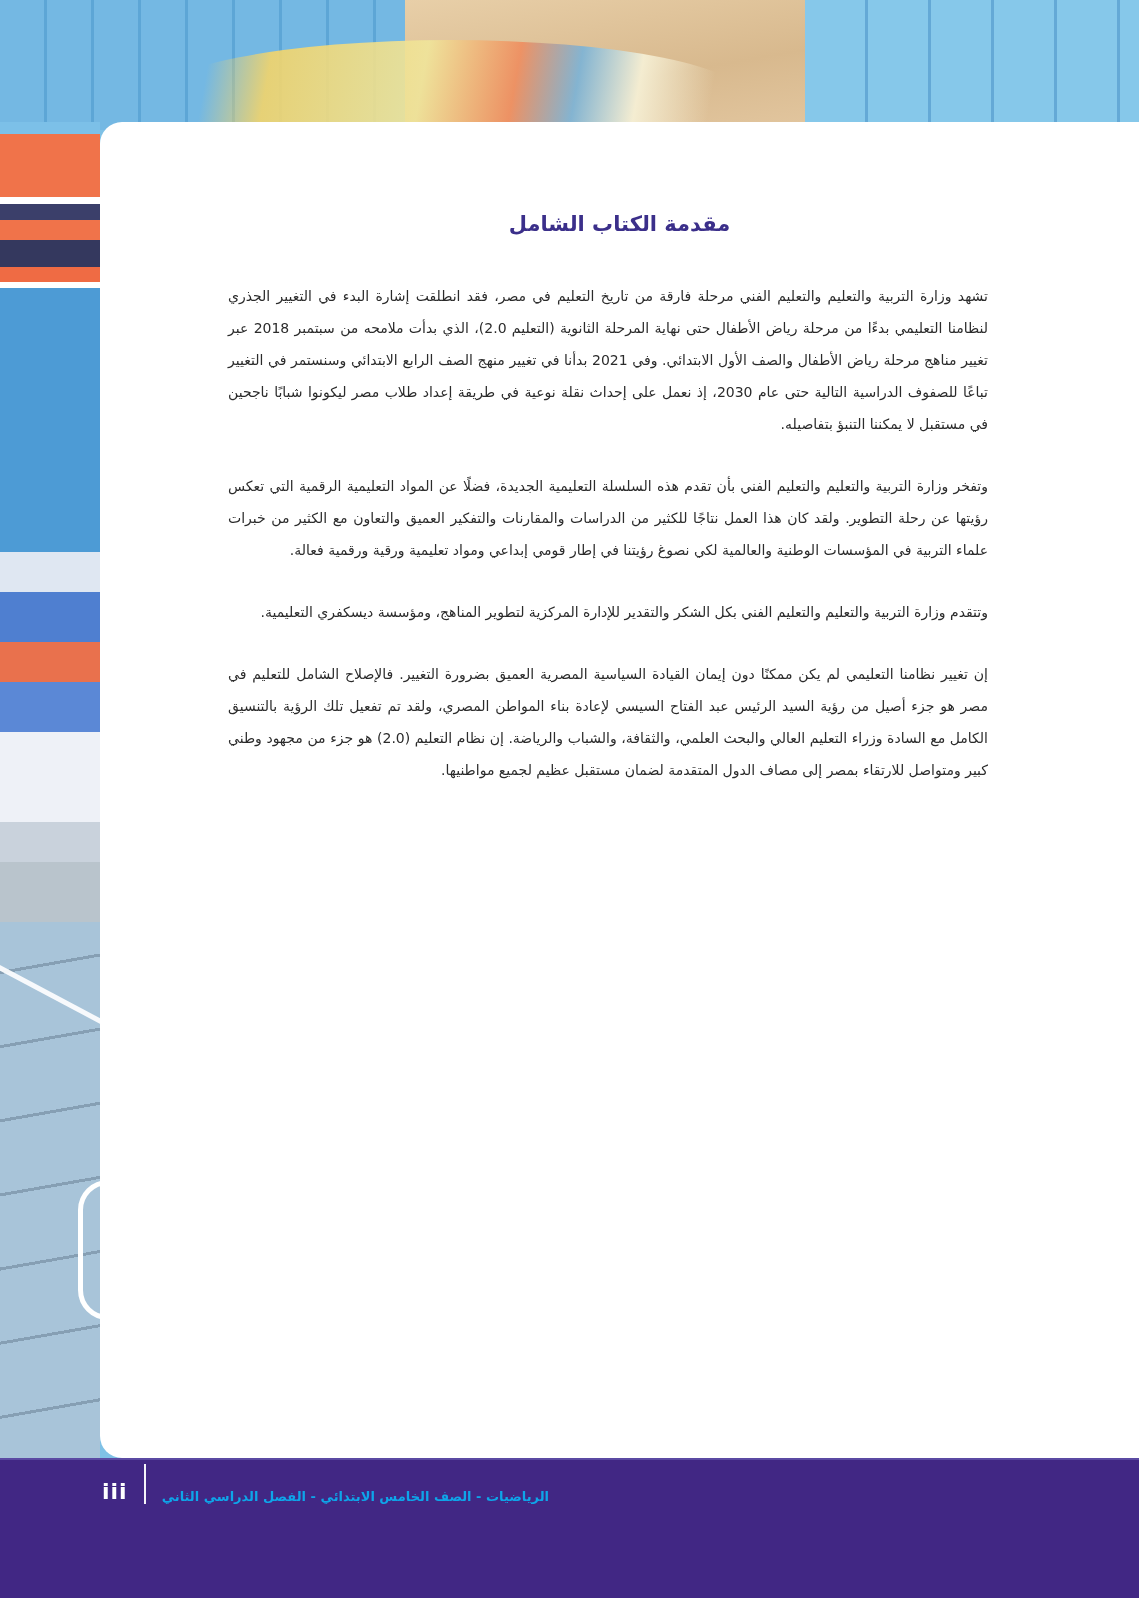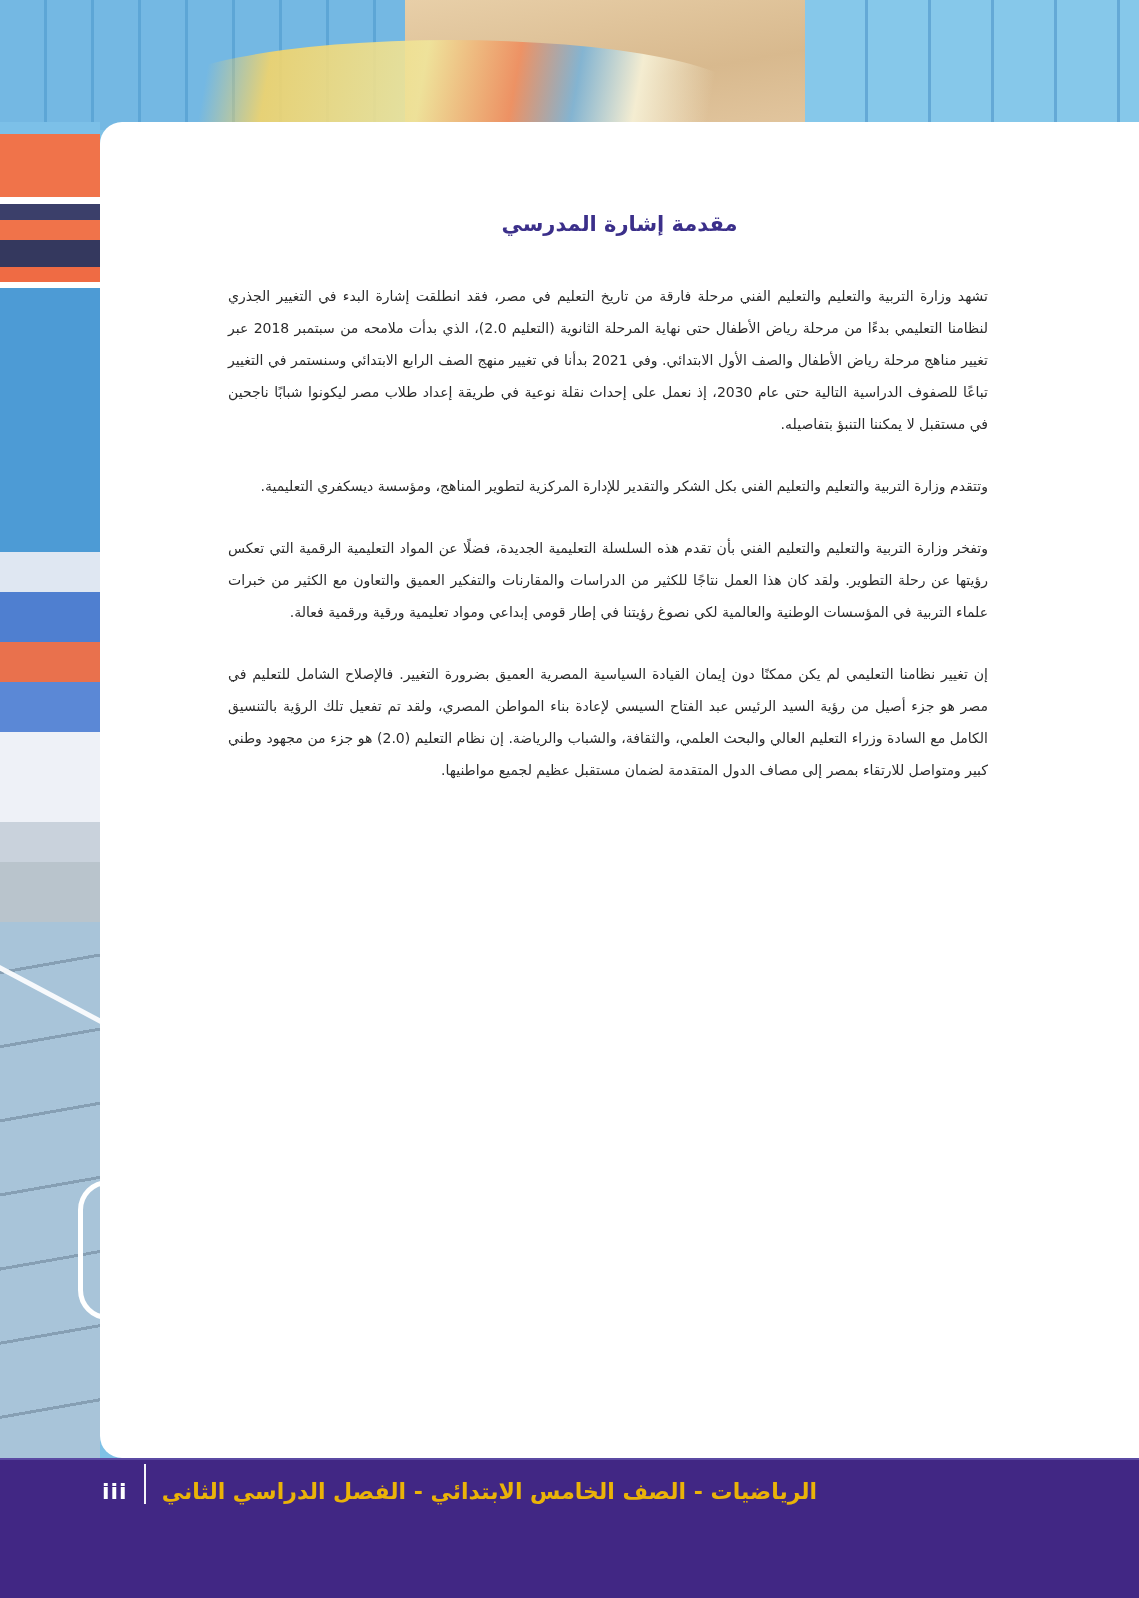--- a/index.html
+++ b/index.html
@@ -95,44 +95,44 @@
       display: flex; align-items: flex-end; direction: ltr;
     }
     .page-num {
       color: #ffffff; font-weight: bold; font-size: 22px;
       font-family: "DejaVu Sans", sans-serif; letter-spacing: 1px;
     }
     .divider {
       width: 2px; height: 40px; background: #ffffff; margin: 0 16px; opacity: .95;
     }
     .footer-title {
-      color: #eab308; font-weight: bold; font-size: 22px; direction: rtl;
+      color: #0ea5e9; font-weight: bold; font-size: 13px; direction: rtl;
       font-family: "DejaVu Sans", sans-serif; white-space: nowrap;
     }
   </style>
 </head>
 <body>
 
 <div class="photo">
   <div class="door-left"></div>
   <div class="wall"></div>
   <div class="door-right"></div>
   <div class="fabric-top"></div>
   <div class="strip-left"></div>
   <div class="tiles"></div>
   <div class="rope"></div>
   <div class="ring"></div>
 </div>
 
 <div class="panel">
-  <h1 class="title" style="margin:0;">مقدمة إشارة المدرسي</h1>
+  <h1 class="title" style="margin:0;">مقدمة الكتاب الشامل</h1>
   <div class="body-text">
     <p>تشهد وزارة التربية والتعليم والتعليم الفني مرحلة فارقة من تاريخ التعليم في مصر، فقد انطلقت إشارة البدء في التغيير الجذري لنظامنا التعليمي بدءًا من مرحلة رياض الأطفال حتى نهاية المرحلة الثانوية (التعليم 2.0)، الذي بدأت ملامحه من سبتمبر 2018 عبر تغيير مناهج مرحلة رياض الأطفال والصف الأول الابتدائي. وفي 2021 بدأنا في تغيير منهج الصف الرابع الابتدائي وسنستمر في التغيير تباعًا للصفوف الدراسية التالية حتى عام 2030، إذ نعمل على إحداث نقلة نوعية في طريقة إعداد طلاب مصر ليكونوا شبابًا ناجحين في مستقبل لا يمكننا التنبؤ بتفاصيله.</p>
+    <p>وتفخر وزارة التربية والتعليم والتعليم الفني بأن تقدم هذه السلسلة التعليمية الجديدة، فضلًا عن المواد التعليمية الرقمية التي تعكس رؤيتها عن رحلة التطوير. ولقد كان هذا العمل نتاجًا للكثير من الدراسات والمقارنات والتفكير العميق والتعاون مع الكثير من خبرات علماء التربية في المؤسسات الوطنية والعالمية لكي نصوغ رؤيتنا في إطار قومي إبداعي ومواد تعليمية ورقية ورقمية فعالة.</p>
     <p>وتتقدم وزارة التربية والتعليم والتعليم الفني بكل الشكر والتقدير للإدارة المركزية لتطوير المناهج، ومؤسسة ديسكفري التعليمية.</p>
-    <p>وتفخر وزارة التربية والتعليم والتعليم الفني بأن تقدم هذه السلسلة التعليمية الجديدة، فضلًا عن المواد التعليمية الرقمية التي تعكس رؤيتها عن رحلة التطوير. ولقد كان هذا العمل نتاجًا للكثير من الدراسات والمقارنات والتفكير العميق والتعاون مع الكثير من خبرات علماء التربية في المؤسسات الوطنية والعالمية لكي نصوغ رؤيتنا في إطار قومي إبداعي ومواد تعليمية ورقية ورقمية فعالة.</p>
     <p>إن تغيير نظامنا التعليمي لم يكن ممكنًا دون إيمان القيادة السياسية المصرية العميق بضرورة التغيير. فالإصلاح الشامل للتعليم في مصر هو جزء أصيل من رؤية السيد الرئيس عبد الفتاح السيسي لإعادة بناء المواطن المصري، ولقد تم تفعيل تلك الرؤية بالتنسيق الكامل مع السادة وزراء التعليم العالي والبحث العلمي، والثقافة، والشباب والرياضة. إن نظام التعليم (2.0) هو جزء من مجهود وطني كبير ومتواصل للارتقاء بمصر إلى مصاف الدول المتقدمة لضمان مستقبل عظيم لجميع مواطنيها.</p>
   </div>
 </div>
 
 <div class="footer">
   <div class="footer-inner">
     <span class="page-num">iii</span>
     <span class="divider"></span>
     <span class="footer-title">الرياضيات - الصف الخامس الابتدائي - الفصل الدراسي الثاني</span>
   </div>

